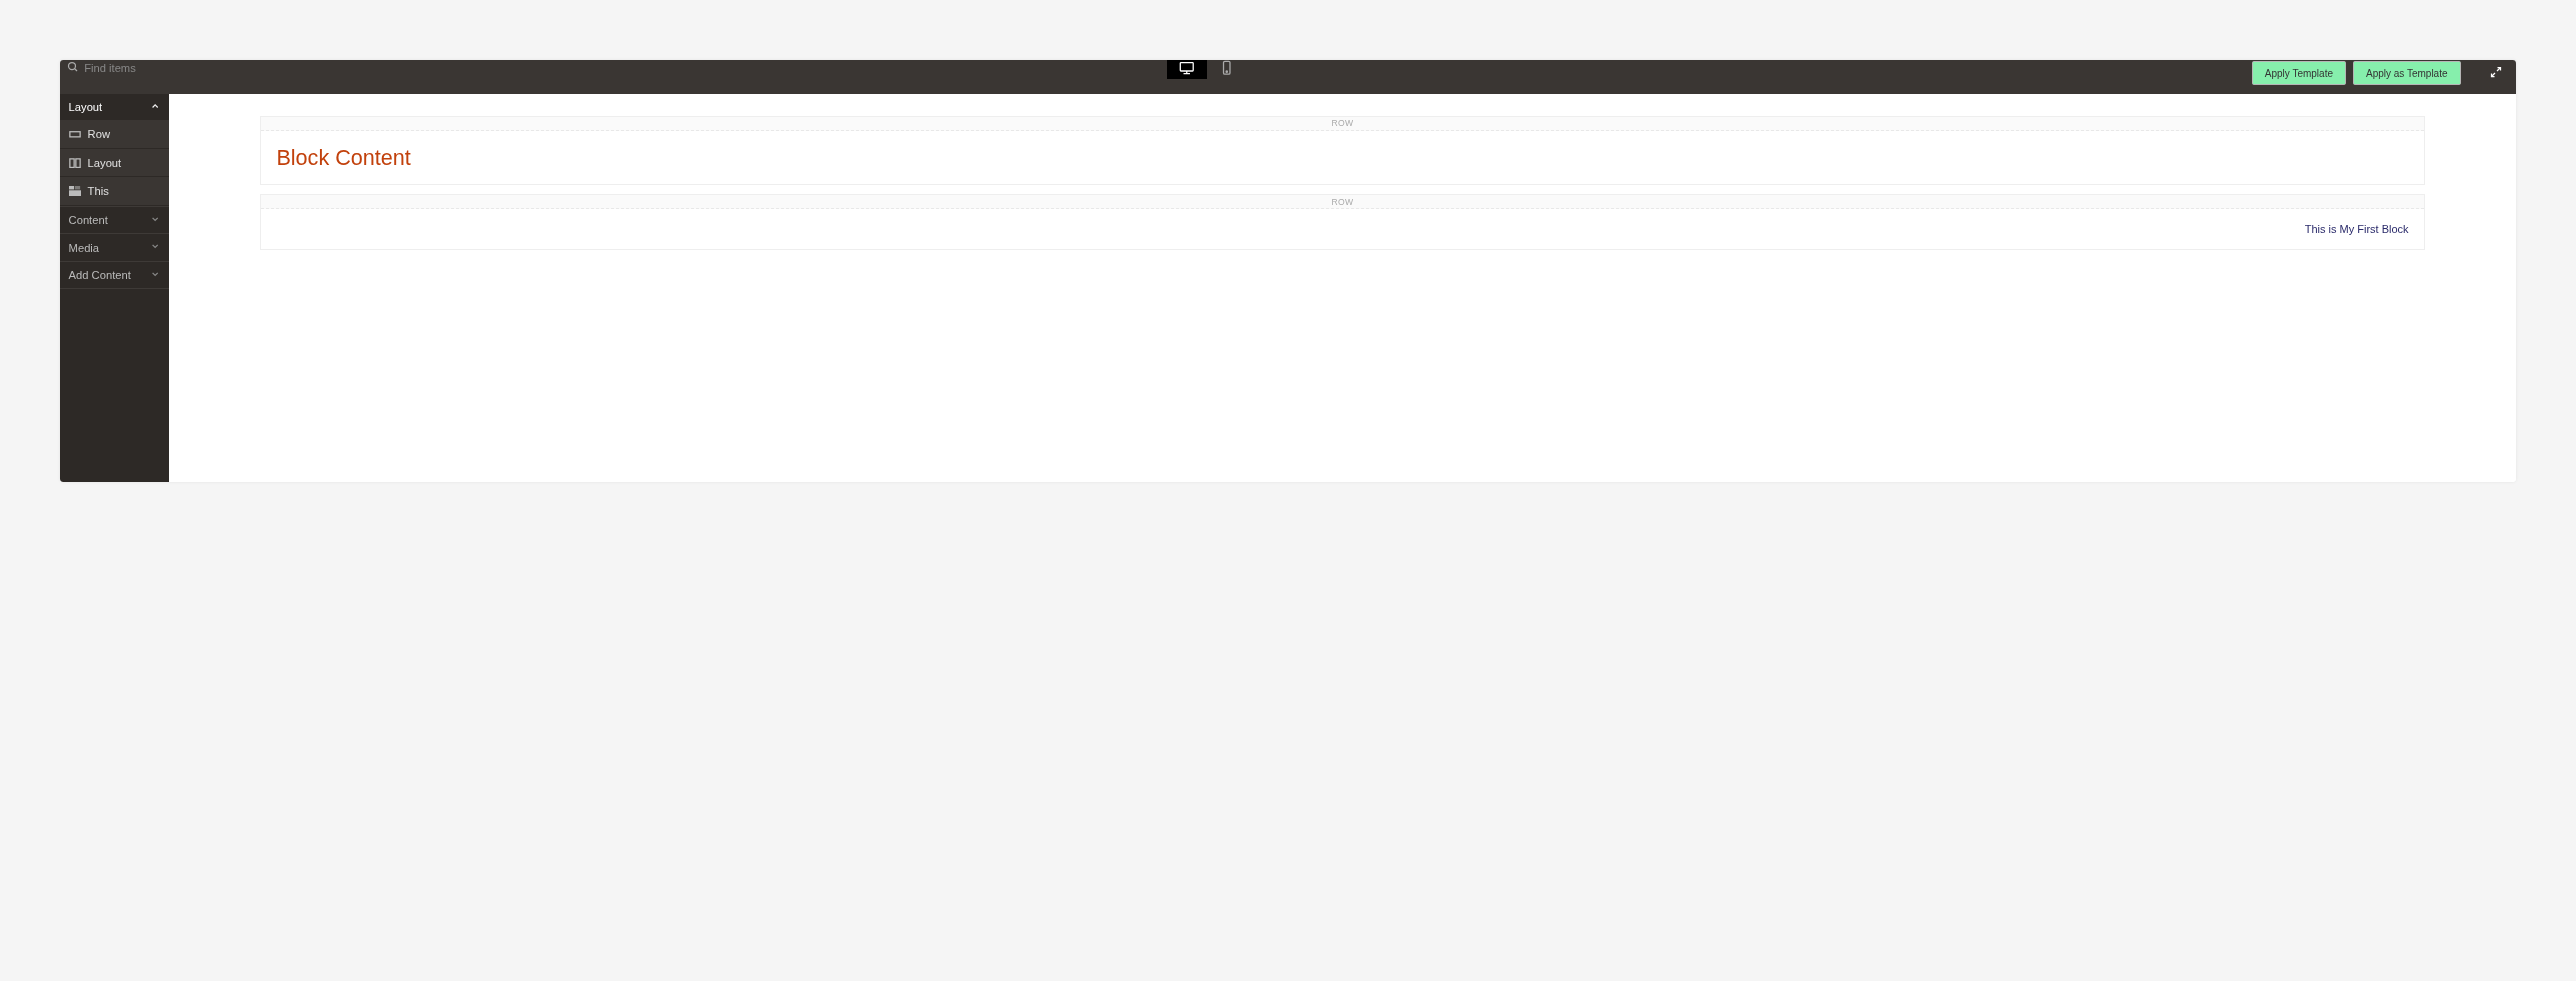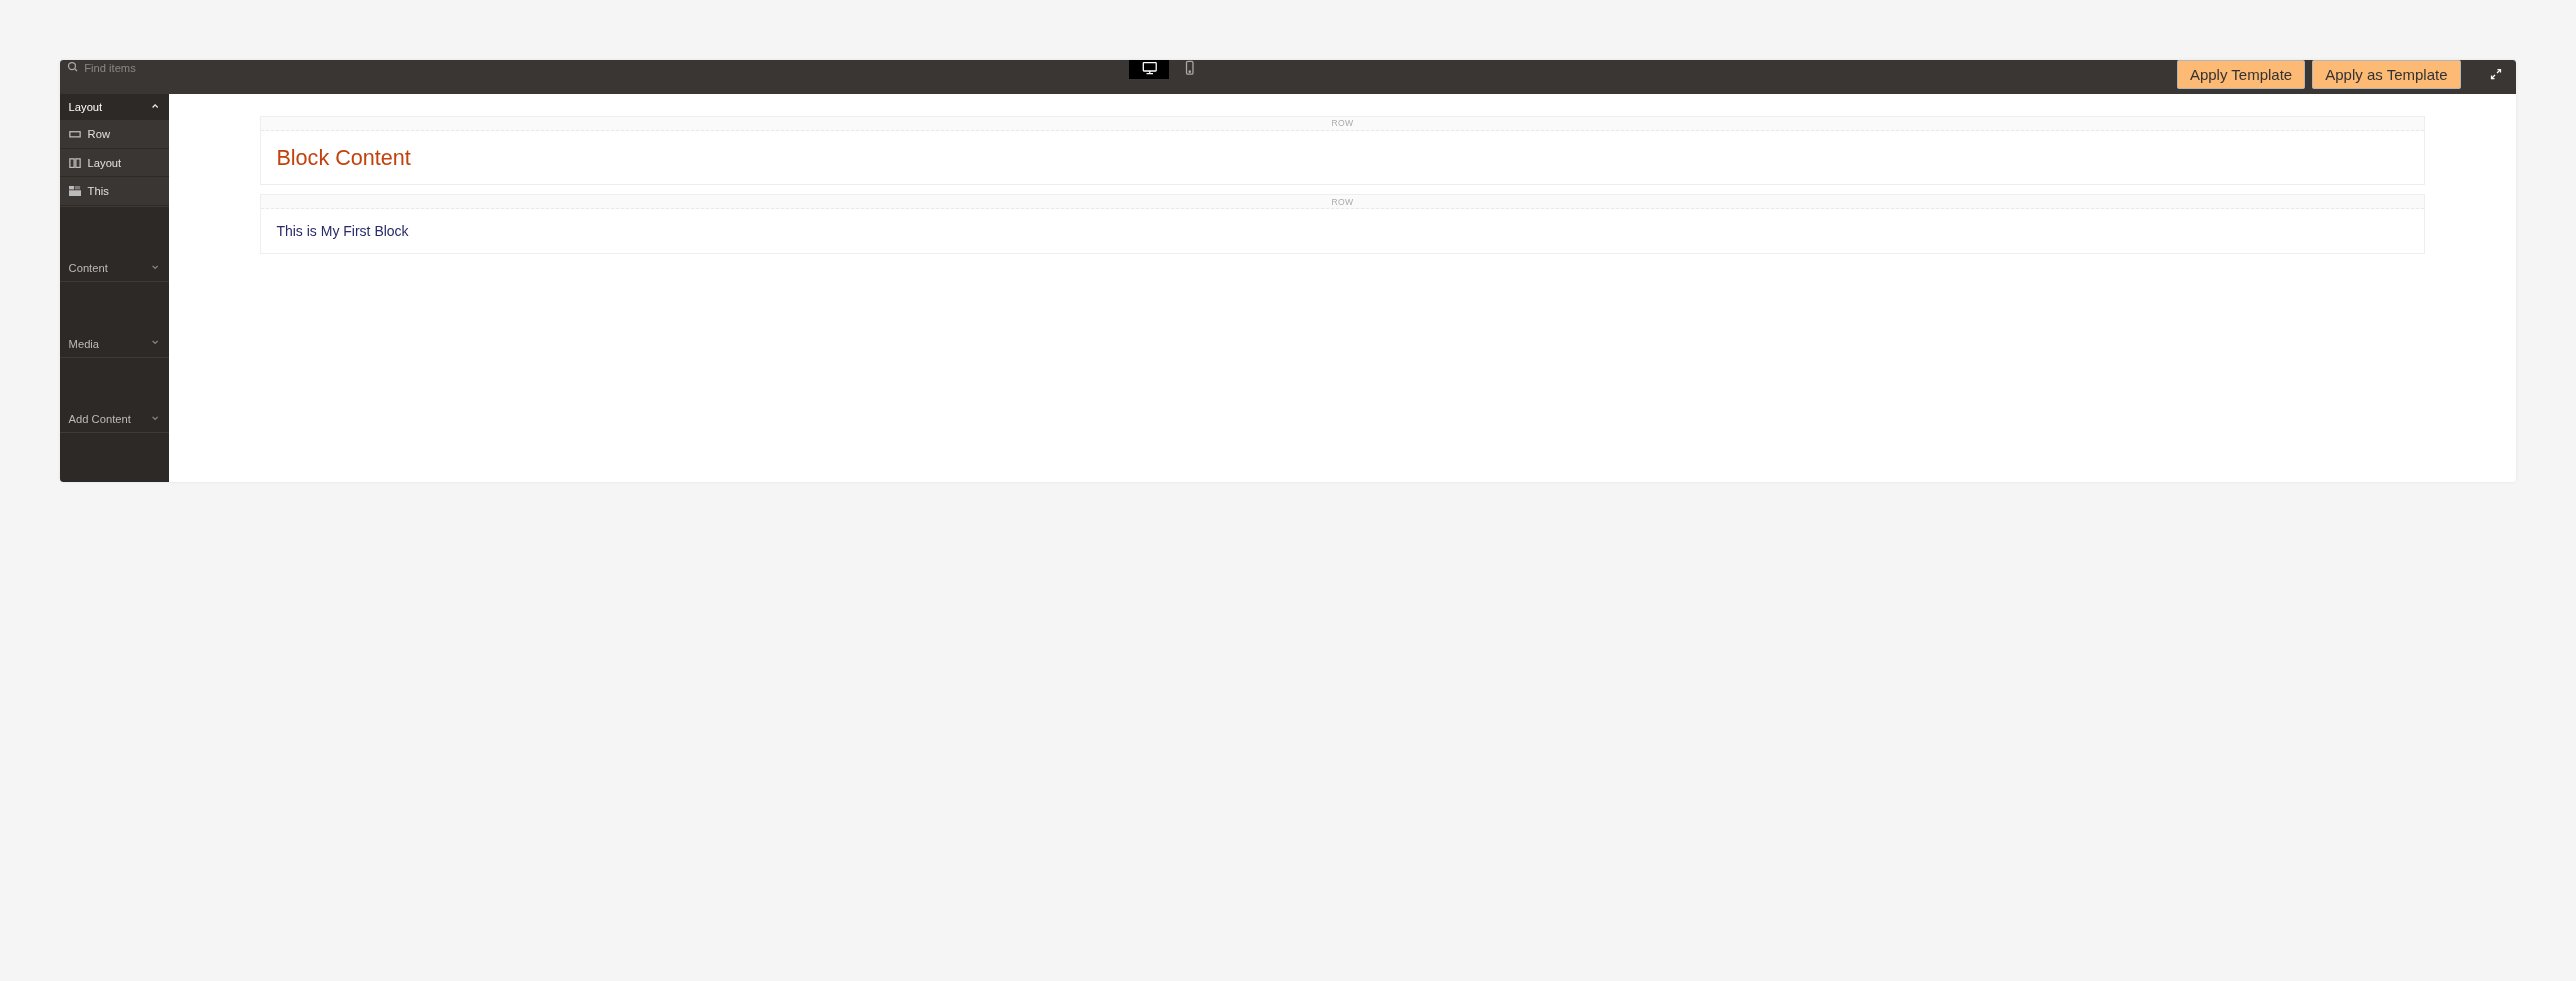--- a/index.html
+++ b/index.html
@@ -82,24 +82,24 @@
     }
     
     .topbar-right {
       display: flex;
       align-items: center;
       padding: 0 7px;
       gap: 7px;
     }
     
     .template-button {
-      background-color: #fdba74;
+      background-color: #86efac;
       border: 0.9px solid #b5b5b5;
       padding: 5.2px 12px;
-      font-size: 15px;
+      font-size: 10px;
       color: #333;
       cursor: pointer;
       border-radius: 1.7px;
     }
     
     .fullscreen-button {
       width: 26px;
       height: 26px;
       display: flex;
       align-items: center;
@@ -111,21 +111,20 @@
     .main-area {
       display: flex;
       height: 388px;
     }
     
     .sidebar {
       width: 109px;
       background-color: #2d2926;
       display: flex;
       flex-direction: column;
-      gap: 48px;
     }
     
     .sidebar-section {
       border-bottom: 0.9px solid #3e3a37;
     }
     
     .sidebar-section-header {
       display: flex;
       align-items: center;
       justify-content: space-between;
@@ -194,22 +193,23 @@
       margin: 3.4px;
     }
     
     .heading-text {
       font-size: 21.6px;
       font-weight: 300;
       color: #c2410c;
     }
     
     .body-text {
-      font-size: 14px;
+      font-size: 11px;
       color: #2a2a6a;
+      text-align: right;
     }
   </style>
 </head>
 <body>
 
 <div class="app-wrapper">
 
   <div class="topbar">
     <div class="search-section">
       <span>

